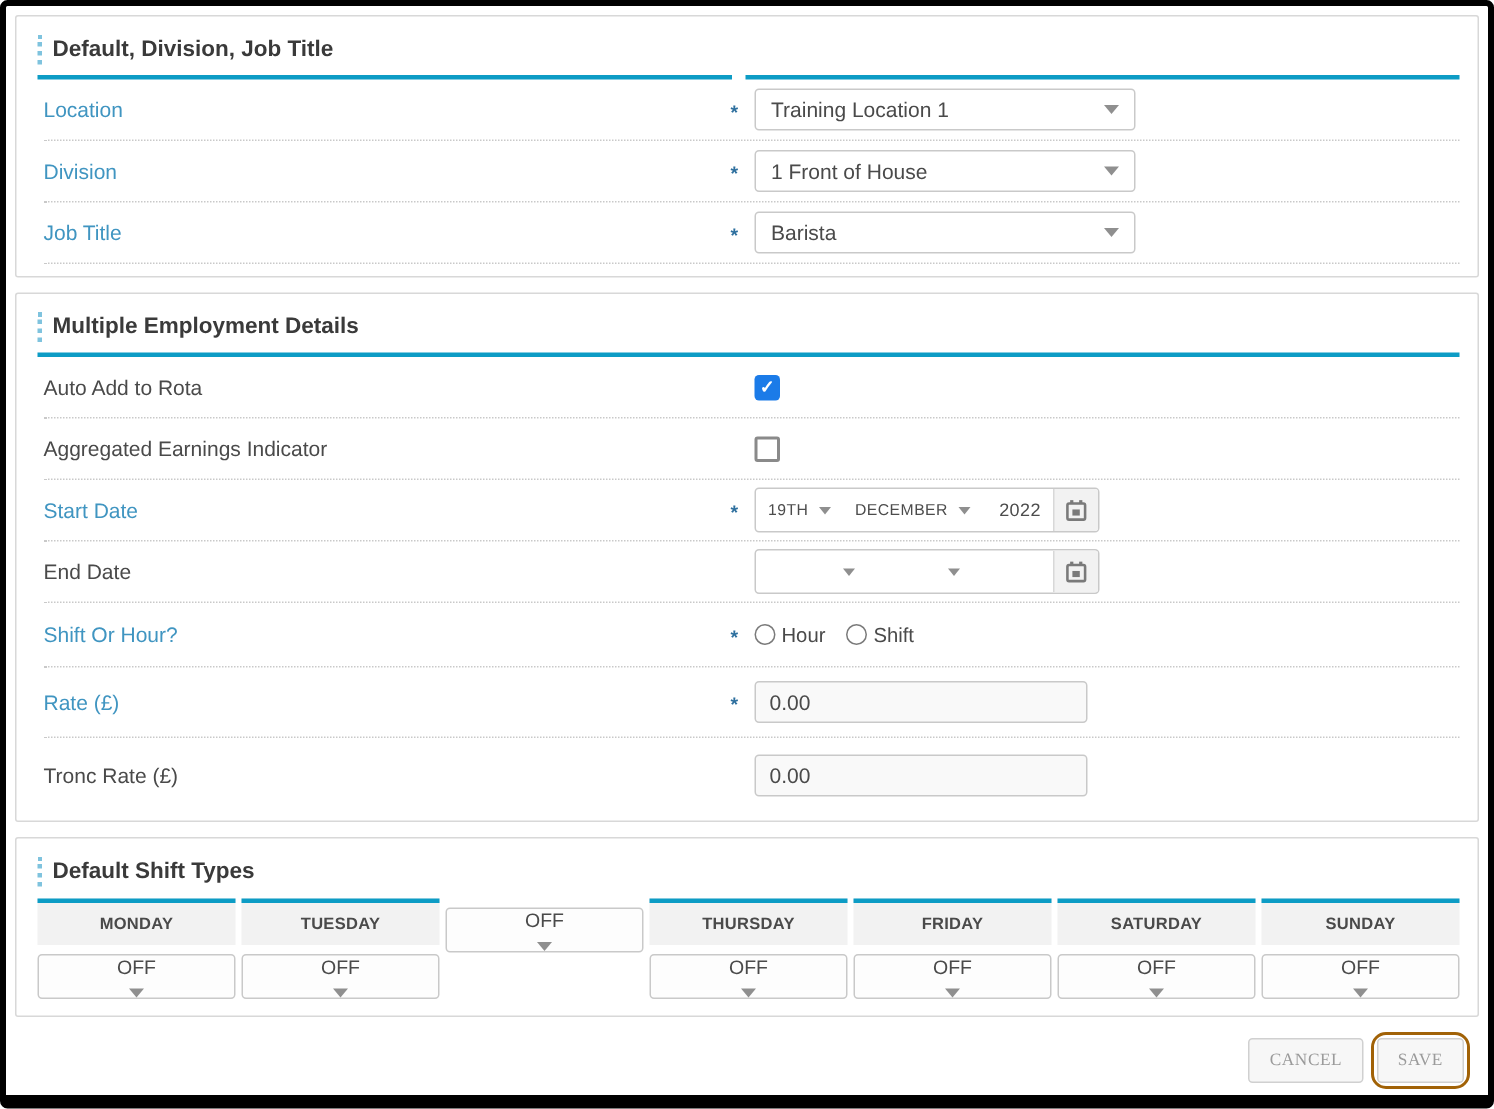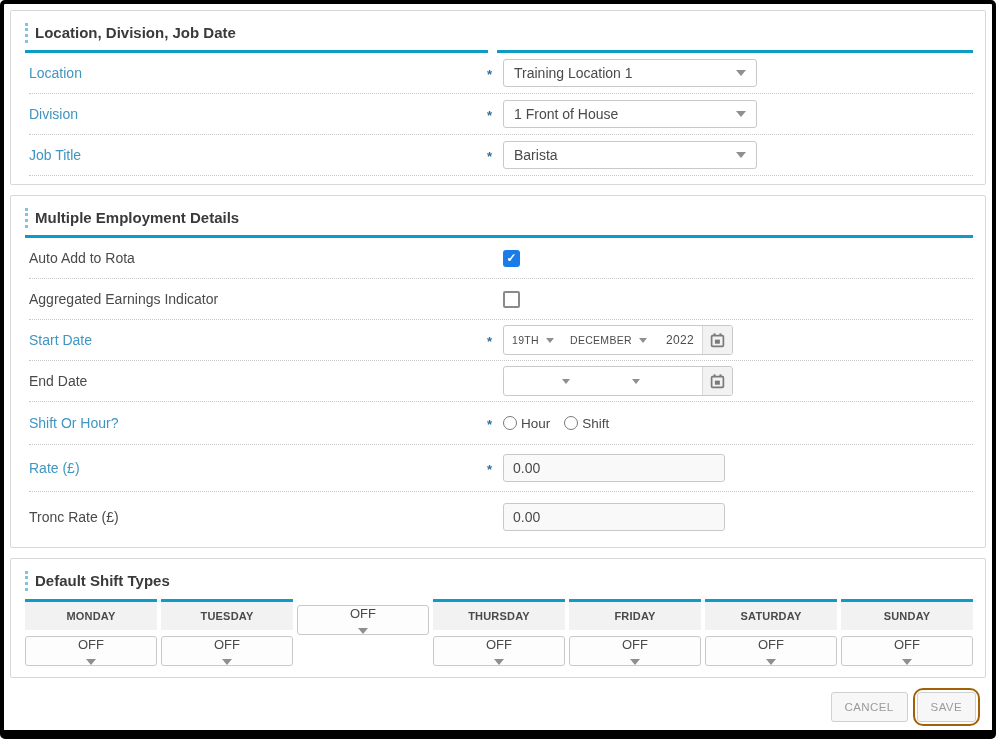--- a/index.html
+++ b/index.html
@@ -130,38 +130,38 @@
   .footer {
     display: flex; justify-content: flex-end; align-items: center;
     margin: 6px 6px 0 0;
   }
   .btn {
     height: 30px;
     padding: 0 13px;
     background: #f7f7f7;
     border: 1px solid #d0d0d0;
     border-radius: 3px;
-    font-family: Liberation Sans, sans-serif;
+    font-family: Liberation Serif, serif;
     font-size: 11.5px;
     color: #9b9b9b;
     letter-spacing: 0.4px;
     cursor: pointer;
   }
   .highlight-ring {
     border: 2px solid #a16207;
     border-radius: 10px;
     padding: 2px;
     margin-left: 5px;
   }
 </style>
 </head>
 <body>
 
 <div class="card">
-  <div class="section-title">Location, Division, Job Date</div>
+  <div class="section-title">Default, Division, Job Title</div>
   <div class="underline-wrap">
     <div class="underline seg-left"></div>
     <div class="underline seg-right"></div>
   </div>
 
   <div class="form-row">
     <div class="row-label link">Location</div>
     <div class="required">*</div>
     <div class="dropdown">
       <span>Training Location 1</span>

